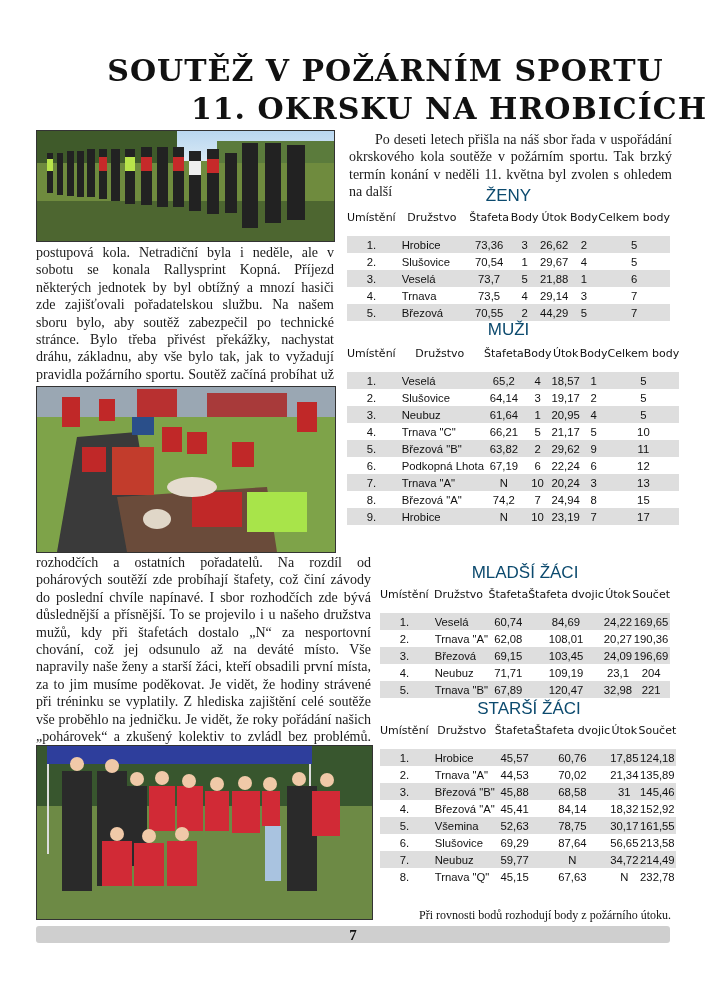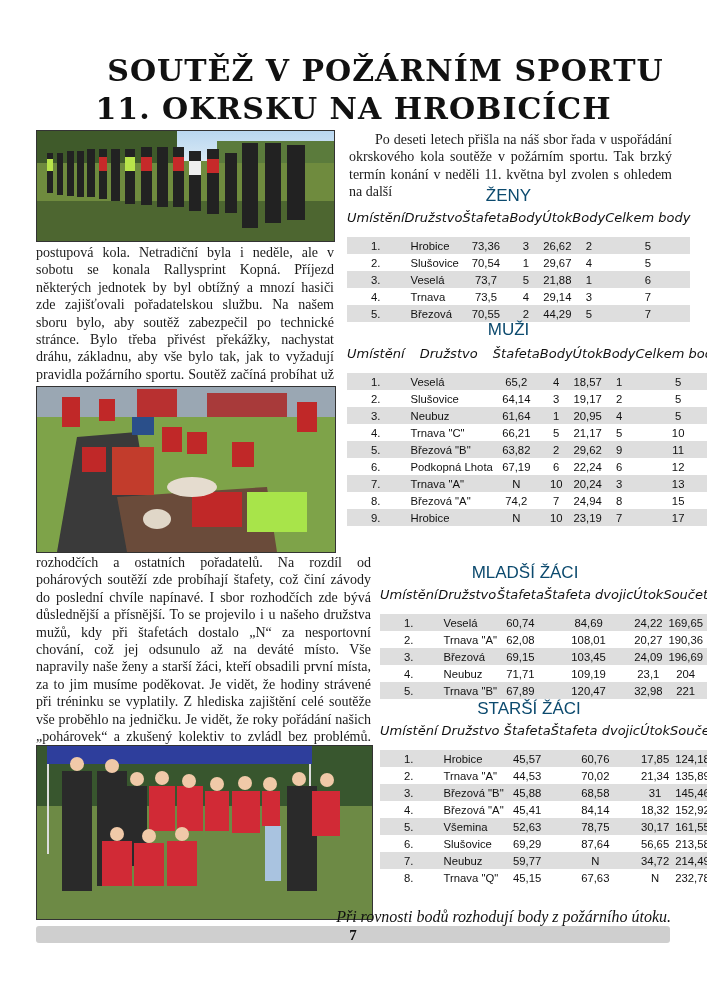--- a/index.html
+++ b/index.html
@@ -1,29 +1,29 @@
 <!DOCTYPE html>
 <html><head>
 <meta charset="utf-8">
 <style>
   html, body { margin:0; padding:0; background:#ffffff; }
   body { width:707px; height:1000px; position:relative; overflow:hidden; font-family:"Liberation Serif", serif; color:#111; }
   .title { position:absolute; left:0; width:707px; text-align:center; font-family:"DejaVu Serif", serif; font-weight:bold; font-size:30px; letter-spacing:1px; color:#111; line-height:38px; }
   .title.l1 { top:52px;margin-left:32px; }
-  .title.l2 { top:90px; }
+  .title.l2 { top:90px;text-align:right; }
   .photo { position:absolute; border:1px solid #333; overflow:hidden; }
   .body-text { position:absolute; font-size:14px; line-height:17.4px; text-align:justify; color:#1a1a1a; }
   .body-text .indent { display:inline-block; width:26px; }
   .sec-title { position:absolute; font-family:"Liberation Sans", sans-serif; font-weight:normal; font-size:17px; text-align:center; color:#0c4a6e; }
   table.res { position:absolute; border-collapse:collapse; font-family:"Liberation Sans", sans-serif; font-size:11.3px; color:#111; }
-  table.res th { font-family:"DejaVu Sans", sans-serif; font-style:italic; font-weight:normal; font-size:13px; padding:0 0 12px 0; height:14px; text-align:center; white-space:nowrap; }
+  table.res th { font-family:"DejaVu Sans", sans-serif; font-weight:normal; font-size:11px; padding:0 0 12px 0; height:14px; text-align:center; white-space:nowrap; }
   table.res td { height:17px; padding:0; text-align:center; white-space:nowrap; }
   table.res td.team { text-align:left; padding-left:6px; }
   table.res tr.alt td { background:#dedede; }
-  .footnote { position:absolute; right:36px; top:908px; font-style:italic; font-size:16px; color:#111; }
+  .footnote { position:absolute; right:36px; top:908px; font-size:12px; color:#111; }
   .pagebar { position:absolute; left:36px; top:926px; width:634px; height:17px; background:#cfcfcf; border-radius:3px; text-align:center; font-weight:bold; font-size:15px; line-height:18px; }
   .endmark { display:inline-block; width:8px; height:8px; background:#bdbdbd; margin-left:4px; vertical-align:0; }
 </style>
 </head>
 <body>
 
 <div class="title l1">SOUTĚŽ V POŽÁRNÍM SPORTU</div>
 <div class="title l2">11. OKRSKU NA HROBICÍCH</div>
 
 <div class="photo" style="left:36px; top:130px; width:297px; height:110px;">

